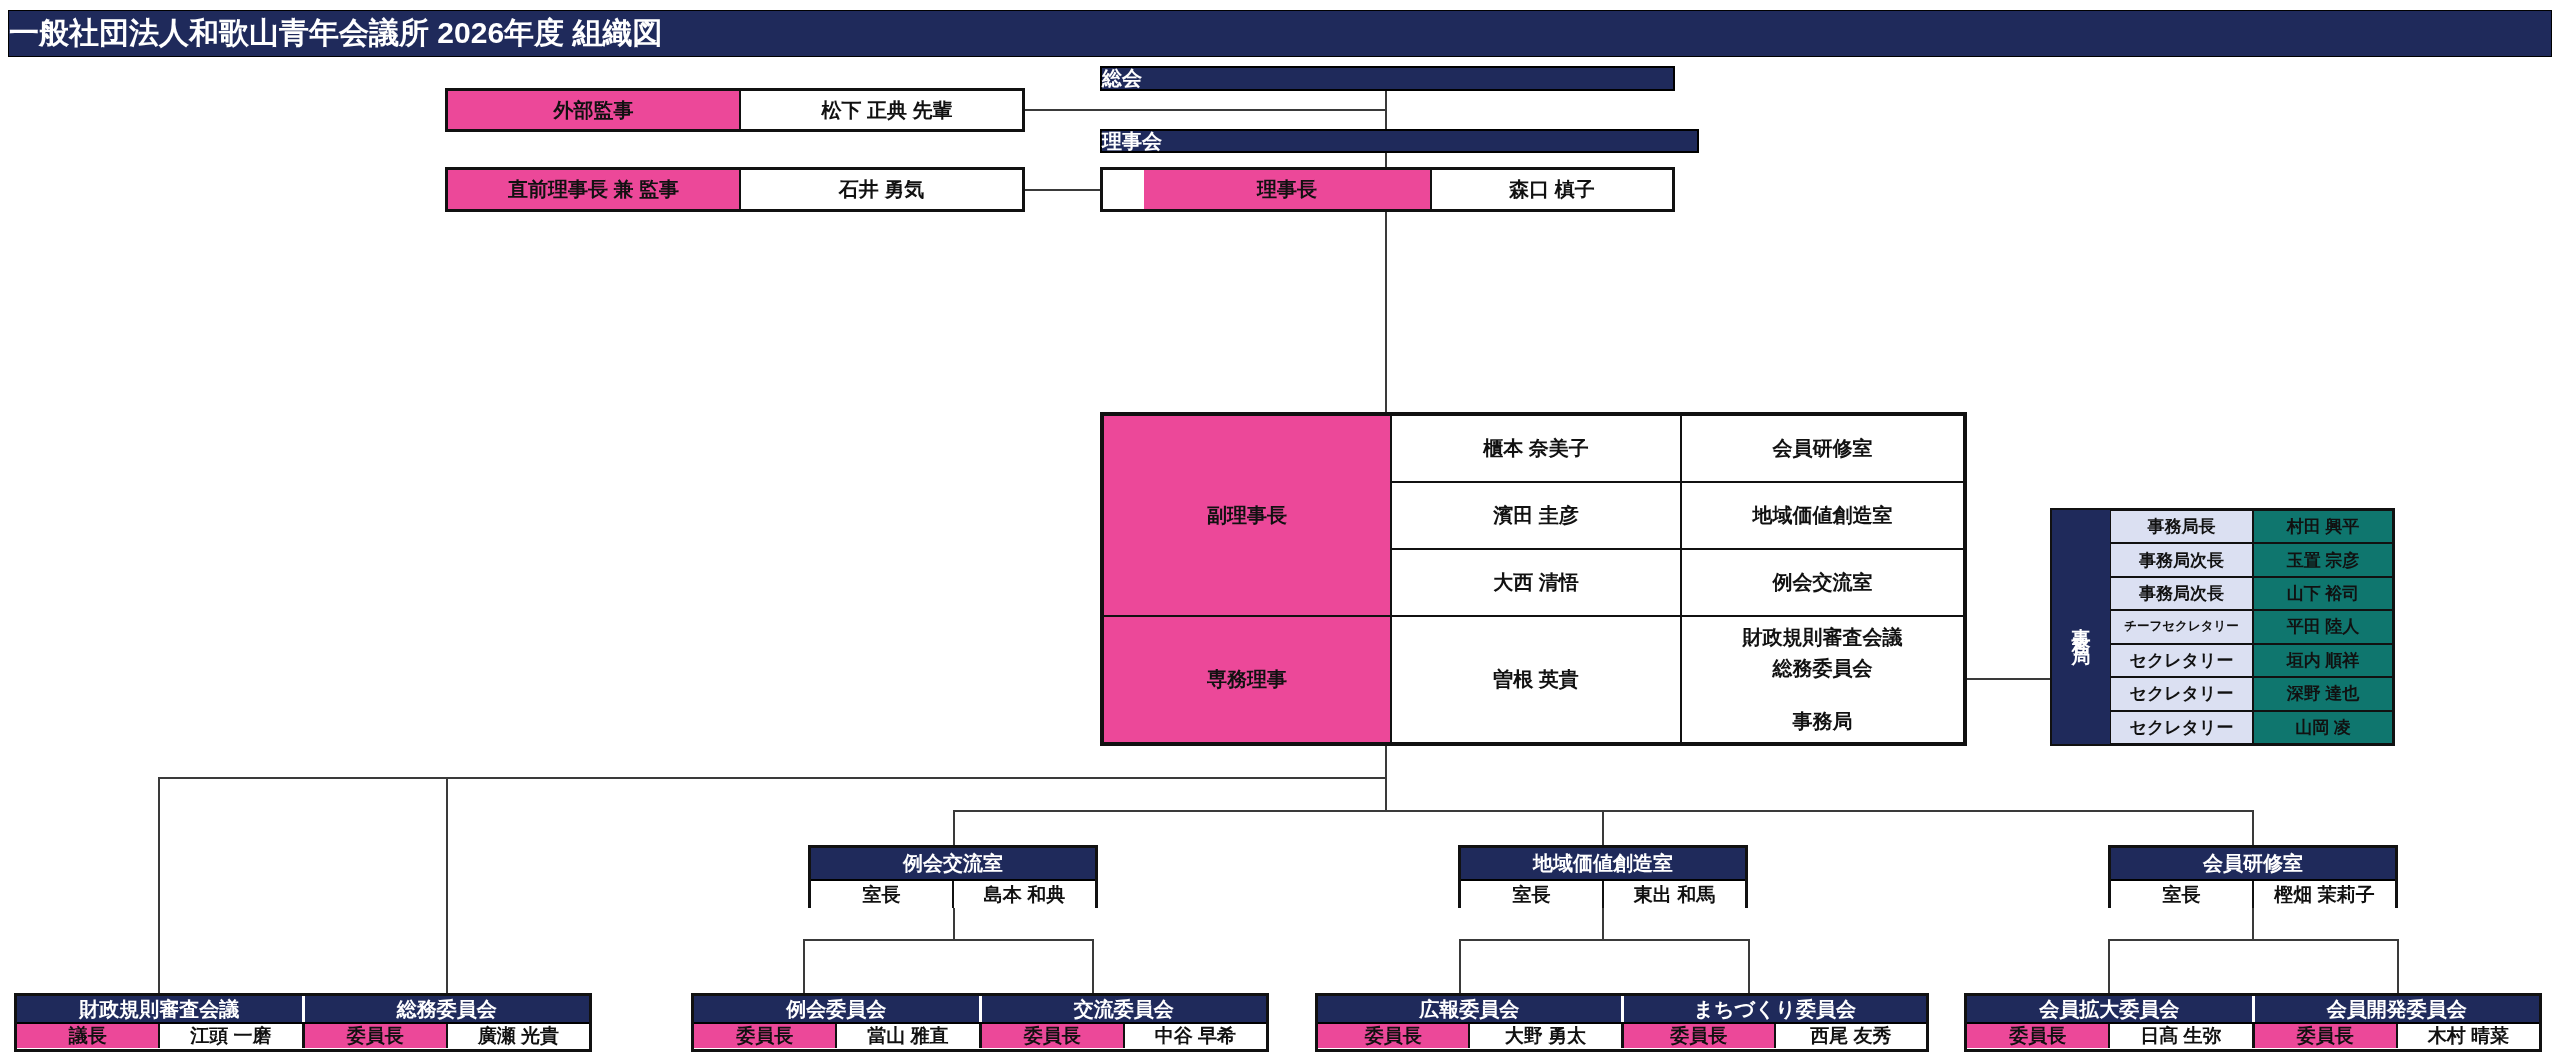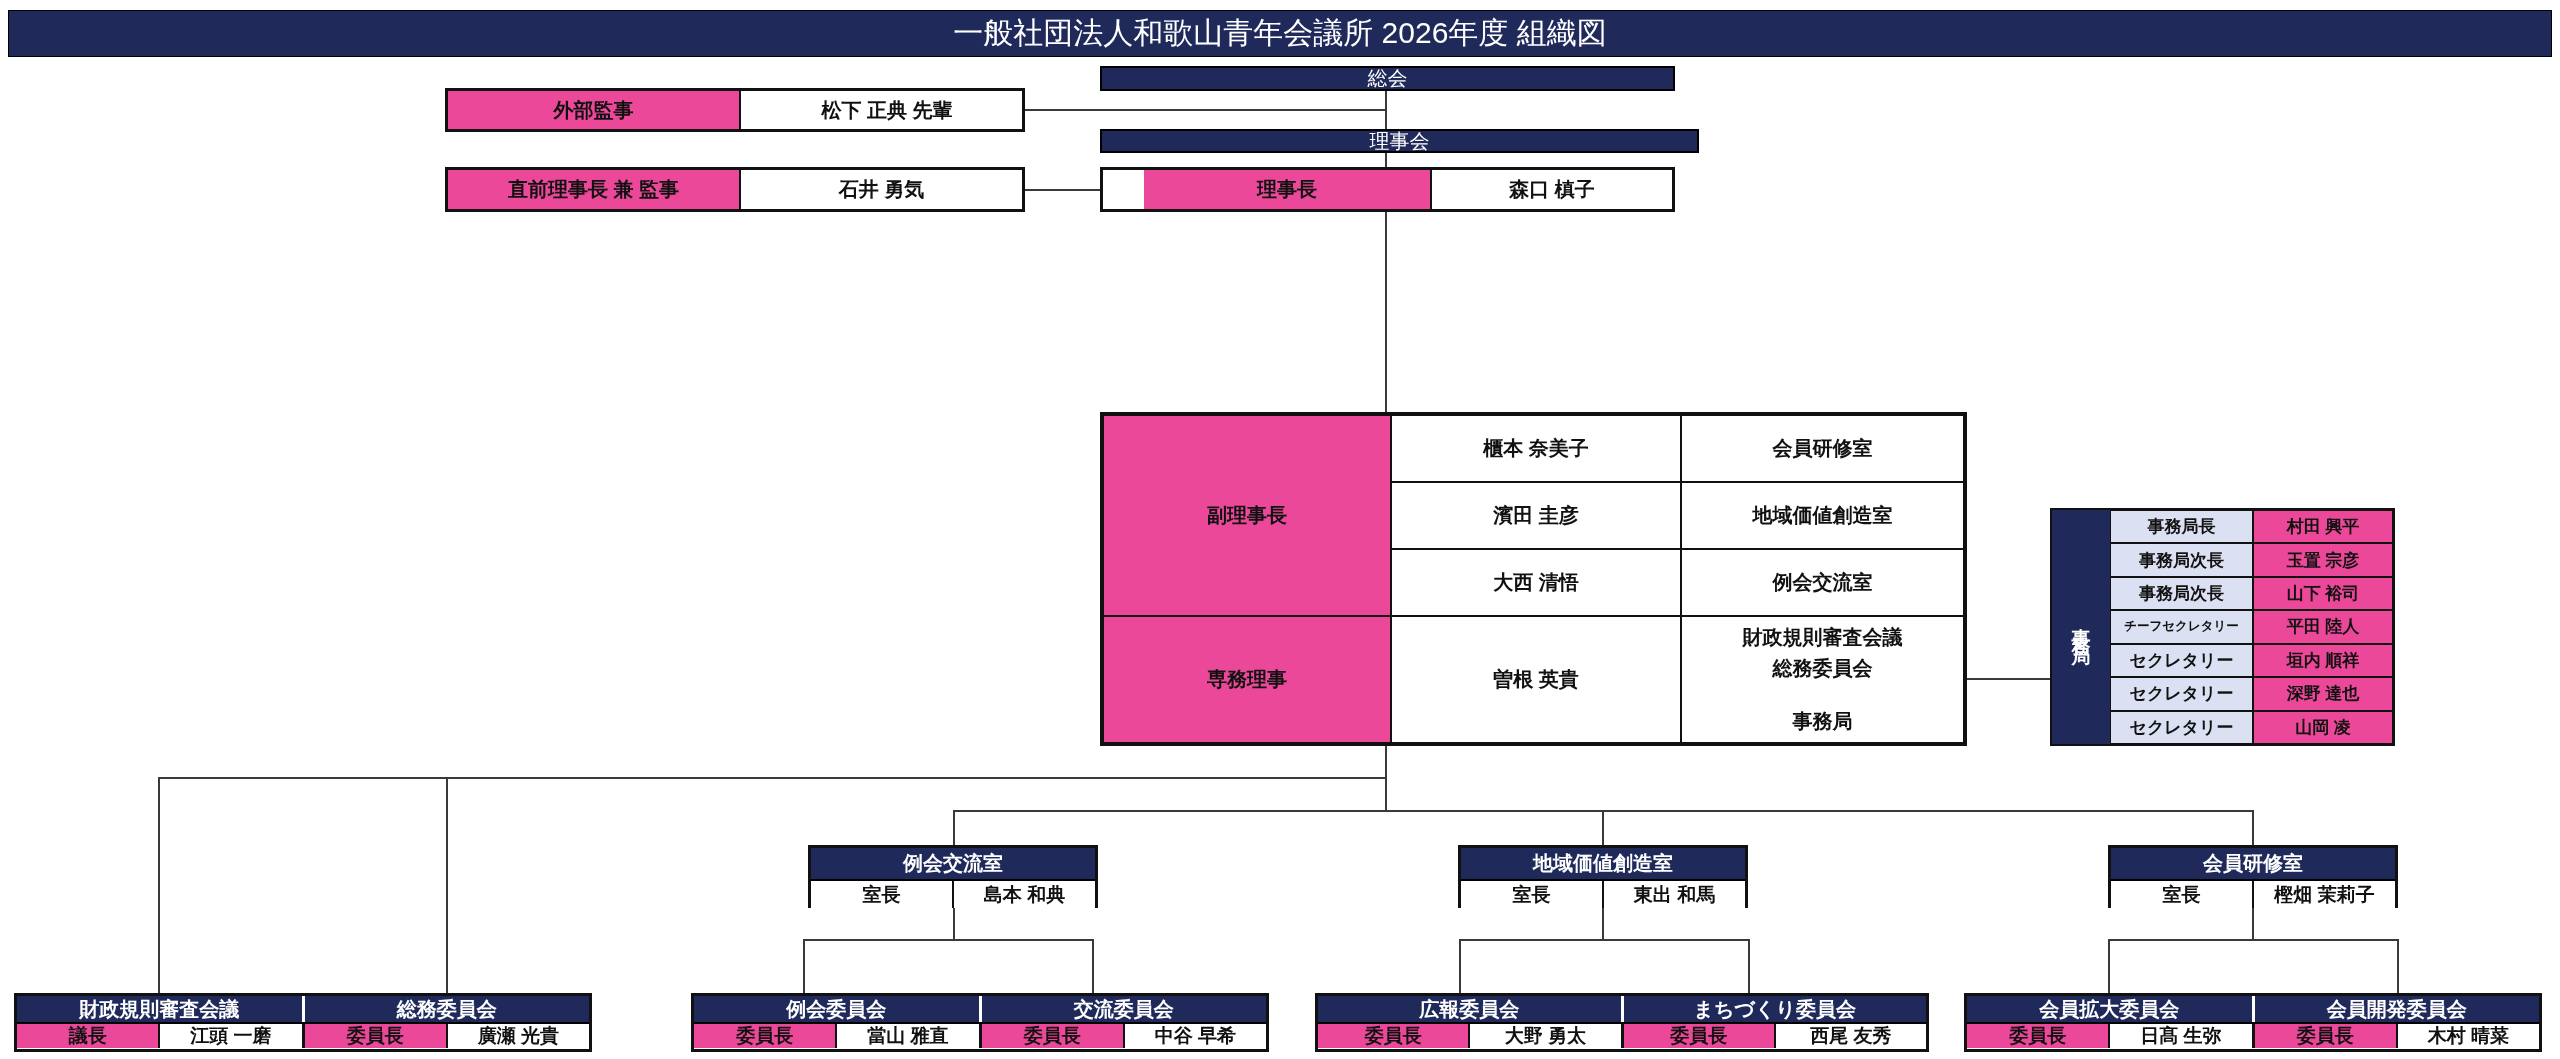--- a/index.html
+++ b/index.html
@@ -1,21 +1,21 @@
 <!DOCTYPE html>
 <html><head>
 <meta charset="utf-8">
 <style>
   html,body{margin:0;padding:0;background:#ffffff;}
   #canvas{position:relative;width:2560px;height:1059px;background:#ffffff;
           font-family:"Liberation Sans","DejaVu Sans",sans-serif;color:#111;}
   .abs{position:absolute;box-sizing:border-box;}
   .line{position:absolute;background:#3a3a3a;}
-  .navybar{background:#1F2A5B;color:#fff;font-weight:normal;
-           display:flex;align-items:center;justify-content:center;
+  .navybar{background:#1F2A5B;color:#fff;font-weight:bold;
+           display:flex;align-items:center;
            border:2px solid #000;box-sizing:border-box;}
   .box2{border:3px solid #111;display:flex;box-sizing:border-box;background:#fff;}
   .cell{display:flex;align-items:center;justify-content:center;
         font-weight:bold;box-sizing:border-box;font-size:20px;}
   .lav{background:#ec4899;}
   .wht{background:#ffffff;}
   .divR{border-right:2px solid #111;}
   .tblcell{position:absolute;display:flex;align-items:center;justify-content:center;
            font-weight:bold;font-size:20px;box-sizing:border-box;border:1px solid #111;}
   .roombox{border:3px solid #111;box-sizing:border-box;background:#fff;}
@@ -28,21 +28,21 @@
                  display:flex;align-items:center;justify-content:center;}
   .pair-hd .half.first{border-right:3px solid #fff;}
   .pair-row{display:flex;height:24px;}
   .pr-cell{flex:1;display:flex;align-items:center;justify-content:center;
            font-weight:bold;font-size:19px;box-sizing:border-box;}
   .bR1{border-right:2px solid #111;}
   .bR2{border-right:3px solid #111;}
   .jk-row{display:flex;height:34px;box-sizing:border-box;}
   .jk-role{width:143px;background:#DBE0F2;border:1px solid #111;display:flex;
            align-items:center;justify-content:center;font-weight:bold;font-size:17px;box-sizing:border-box;}
-  .jk-name{width:140px;background:#ec4899;border:1px solid #111;display:flex;
+  .jk-name{width:140px;background:#0f766e;border:1px solid #111;display:flex;
            align-items:center;justify-content:center;font-weight:bold;font-size:17px;box-sizing:border-box;}
   .small-role{font-size:12.5px;}
   .vtext{writing-mode:vertical-rl;text-orientation:upright;letter-spacing:10px;
          color:#fff;font-weight:bold;font-size:19px;}
   .duty{line-height:1.55;text-align:center;}
 </style>
 </head>
 <body>
 
 <div id="canvas">

